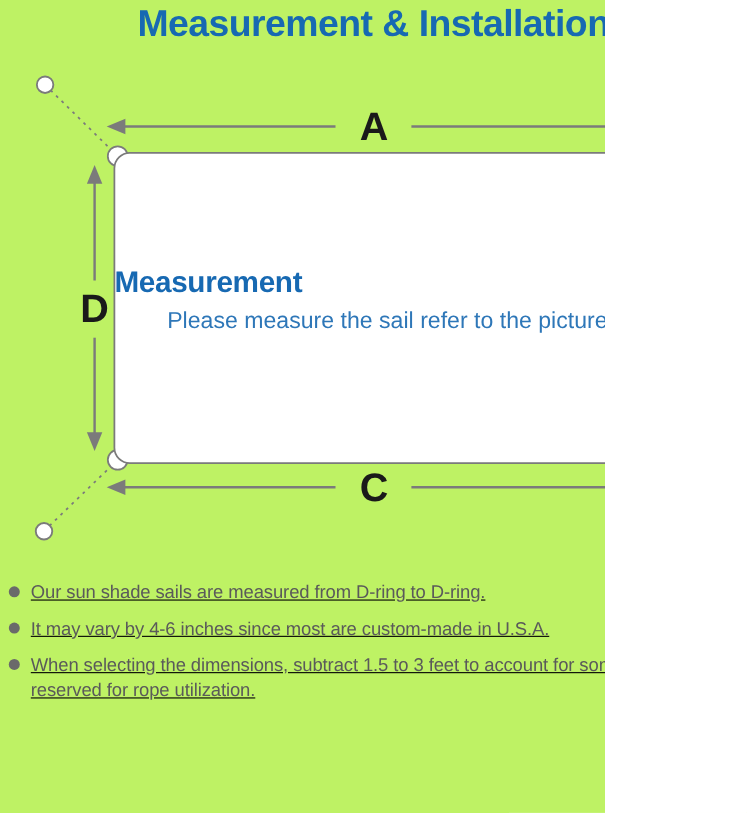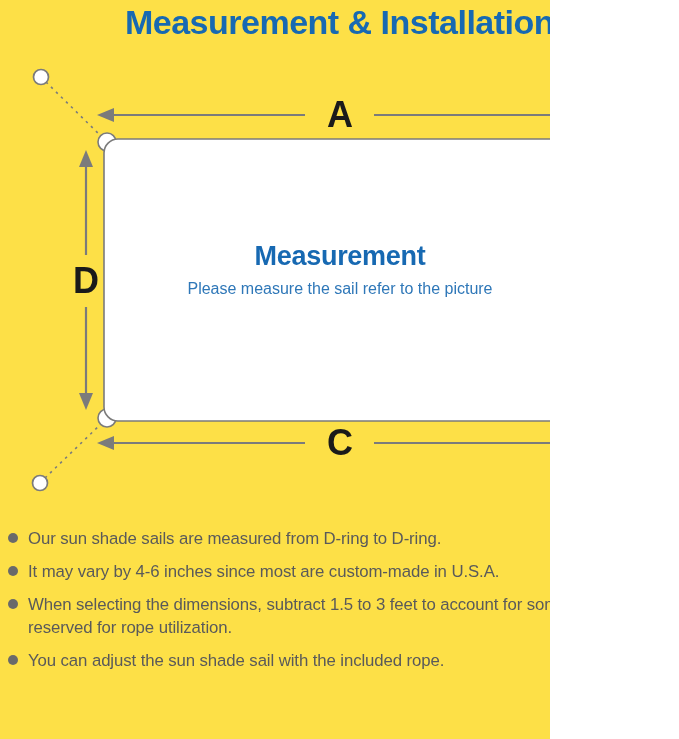--- a/index.html
+++ b/index.html
@@ -5,21 +5,21 @@
   html, body {
     margin: 0;
     padding: 0;
     background: #ffffff;
     font-family: "Liberation Sans", sans-serif;
   }
   .page {
     position: relative;
     width: 550px;
     height: 739px;
-    background: #fde047;
+    background: #bef264;
     overflow: hidden;
   }
   .page-title {
     position: absolute;
     top: 0;
     left: 0;
     width: 679px;
     text-align: center;
     font-size: 34px;
     font-weight: bold;
@@ -38,41 +38,42 @@
   .diagram svg {
     position: absolute;
     top: 0;
     left: 0;
   }
   .center-text {
     position: absolute;
     top: 196px;
     left: 104px;
     width: 472px;
-    text-align: center;
     pointer-events: none;
   }
   .center-title {
     font-size: 27px;
     font-weight: bold;
     color: #1769b2;
     letter-spacing: -0.3px;
   }
   .center-subtitle {
     margin-top: 8px;
-    font-size: 16px;
+    font-size: 21px;
     color: #2e77b8;
+    padding-left: 48px;
   }
   .notes {
     position: absolute;
     top: 527px;
     left: 0;
     width: 679px;
     padding: 0 4px 0 8px;
     box-sizing: border-box;
+    text-decoration: underline;
   }
   .note-item {
     display: flex;
     align-items: flex-start;
     margin-bottom: 10px;
   }
   .note-dot {
     flex: 0 0 auto;
     width: 10px;
     height: 10px;
@@ -168,19 +169,15 @@
       <span class="note-text">Our sun shade sails are measured from D-ring to D-ring.</span>
     </div>
     <div class="note-item">
       <span class="note-dot"></span>
       <span class="note-text">It may vary by 4-6 inches since most are custom-made in U.S.A.</span>
     </div>
     <div class="note-item">
       <span class="note-dot"></span>
       <span class="note-text">When selecting the dimensions, subtract 1.5 to 3 feet to account for some spacing reserved for rope utilization.</span>
     </div>
-    <div class="note-item">
-      <span class="note-dot"></span>
-      <span class="note-text">You can adjust the sun shade sail with the included rope.</span>
-    </div>
   </div>
 
 </div>
 
 </body></html>

